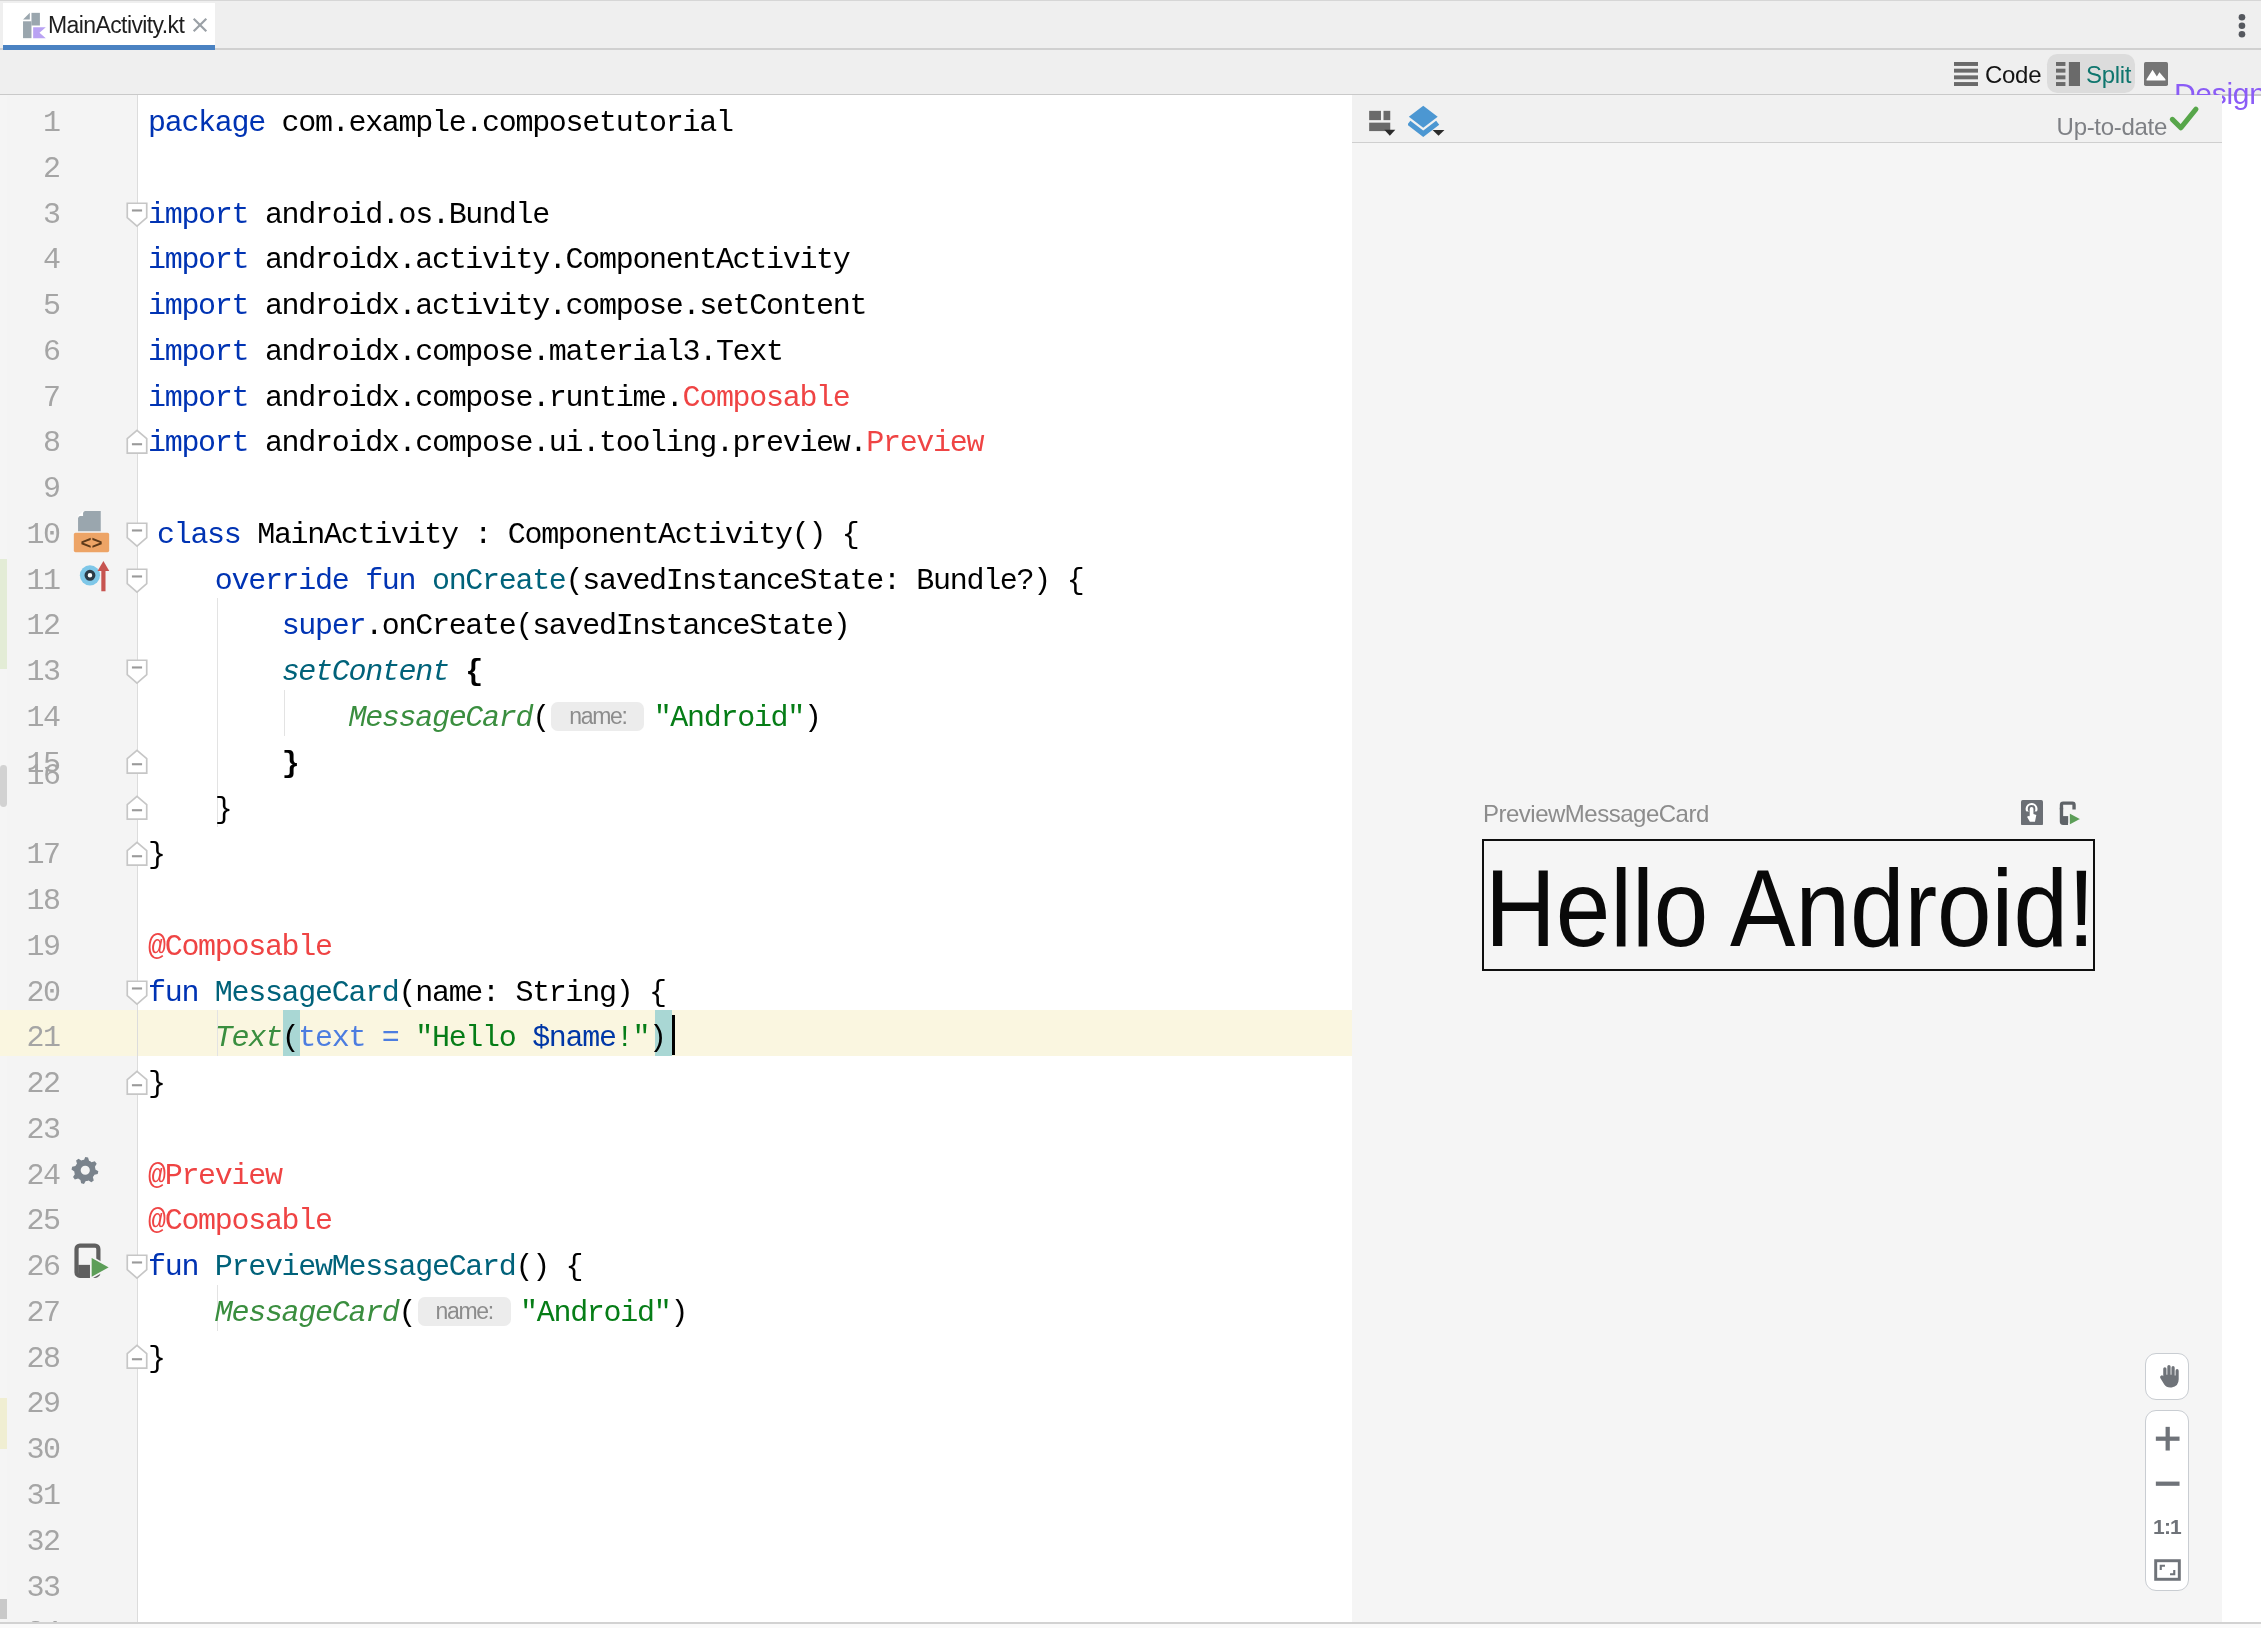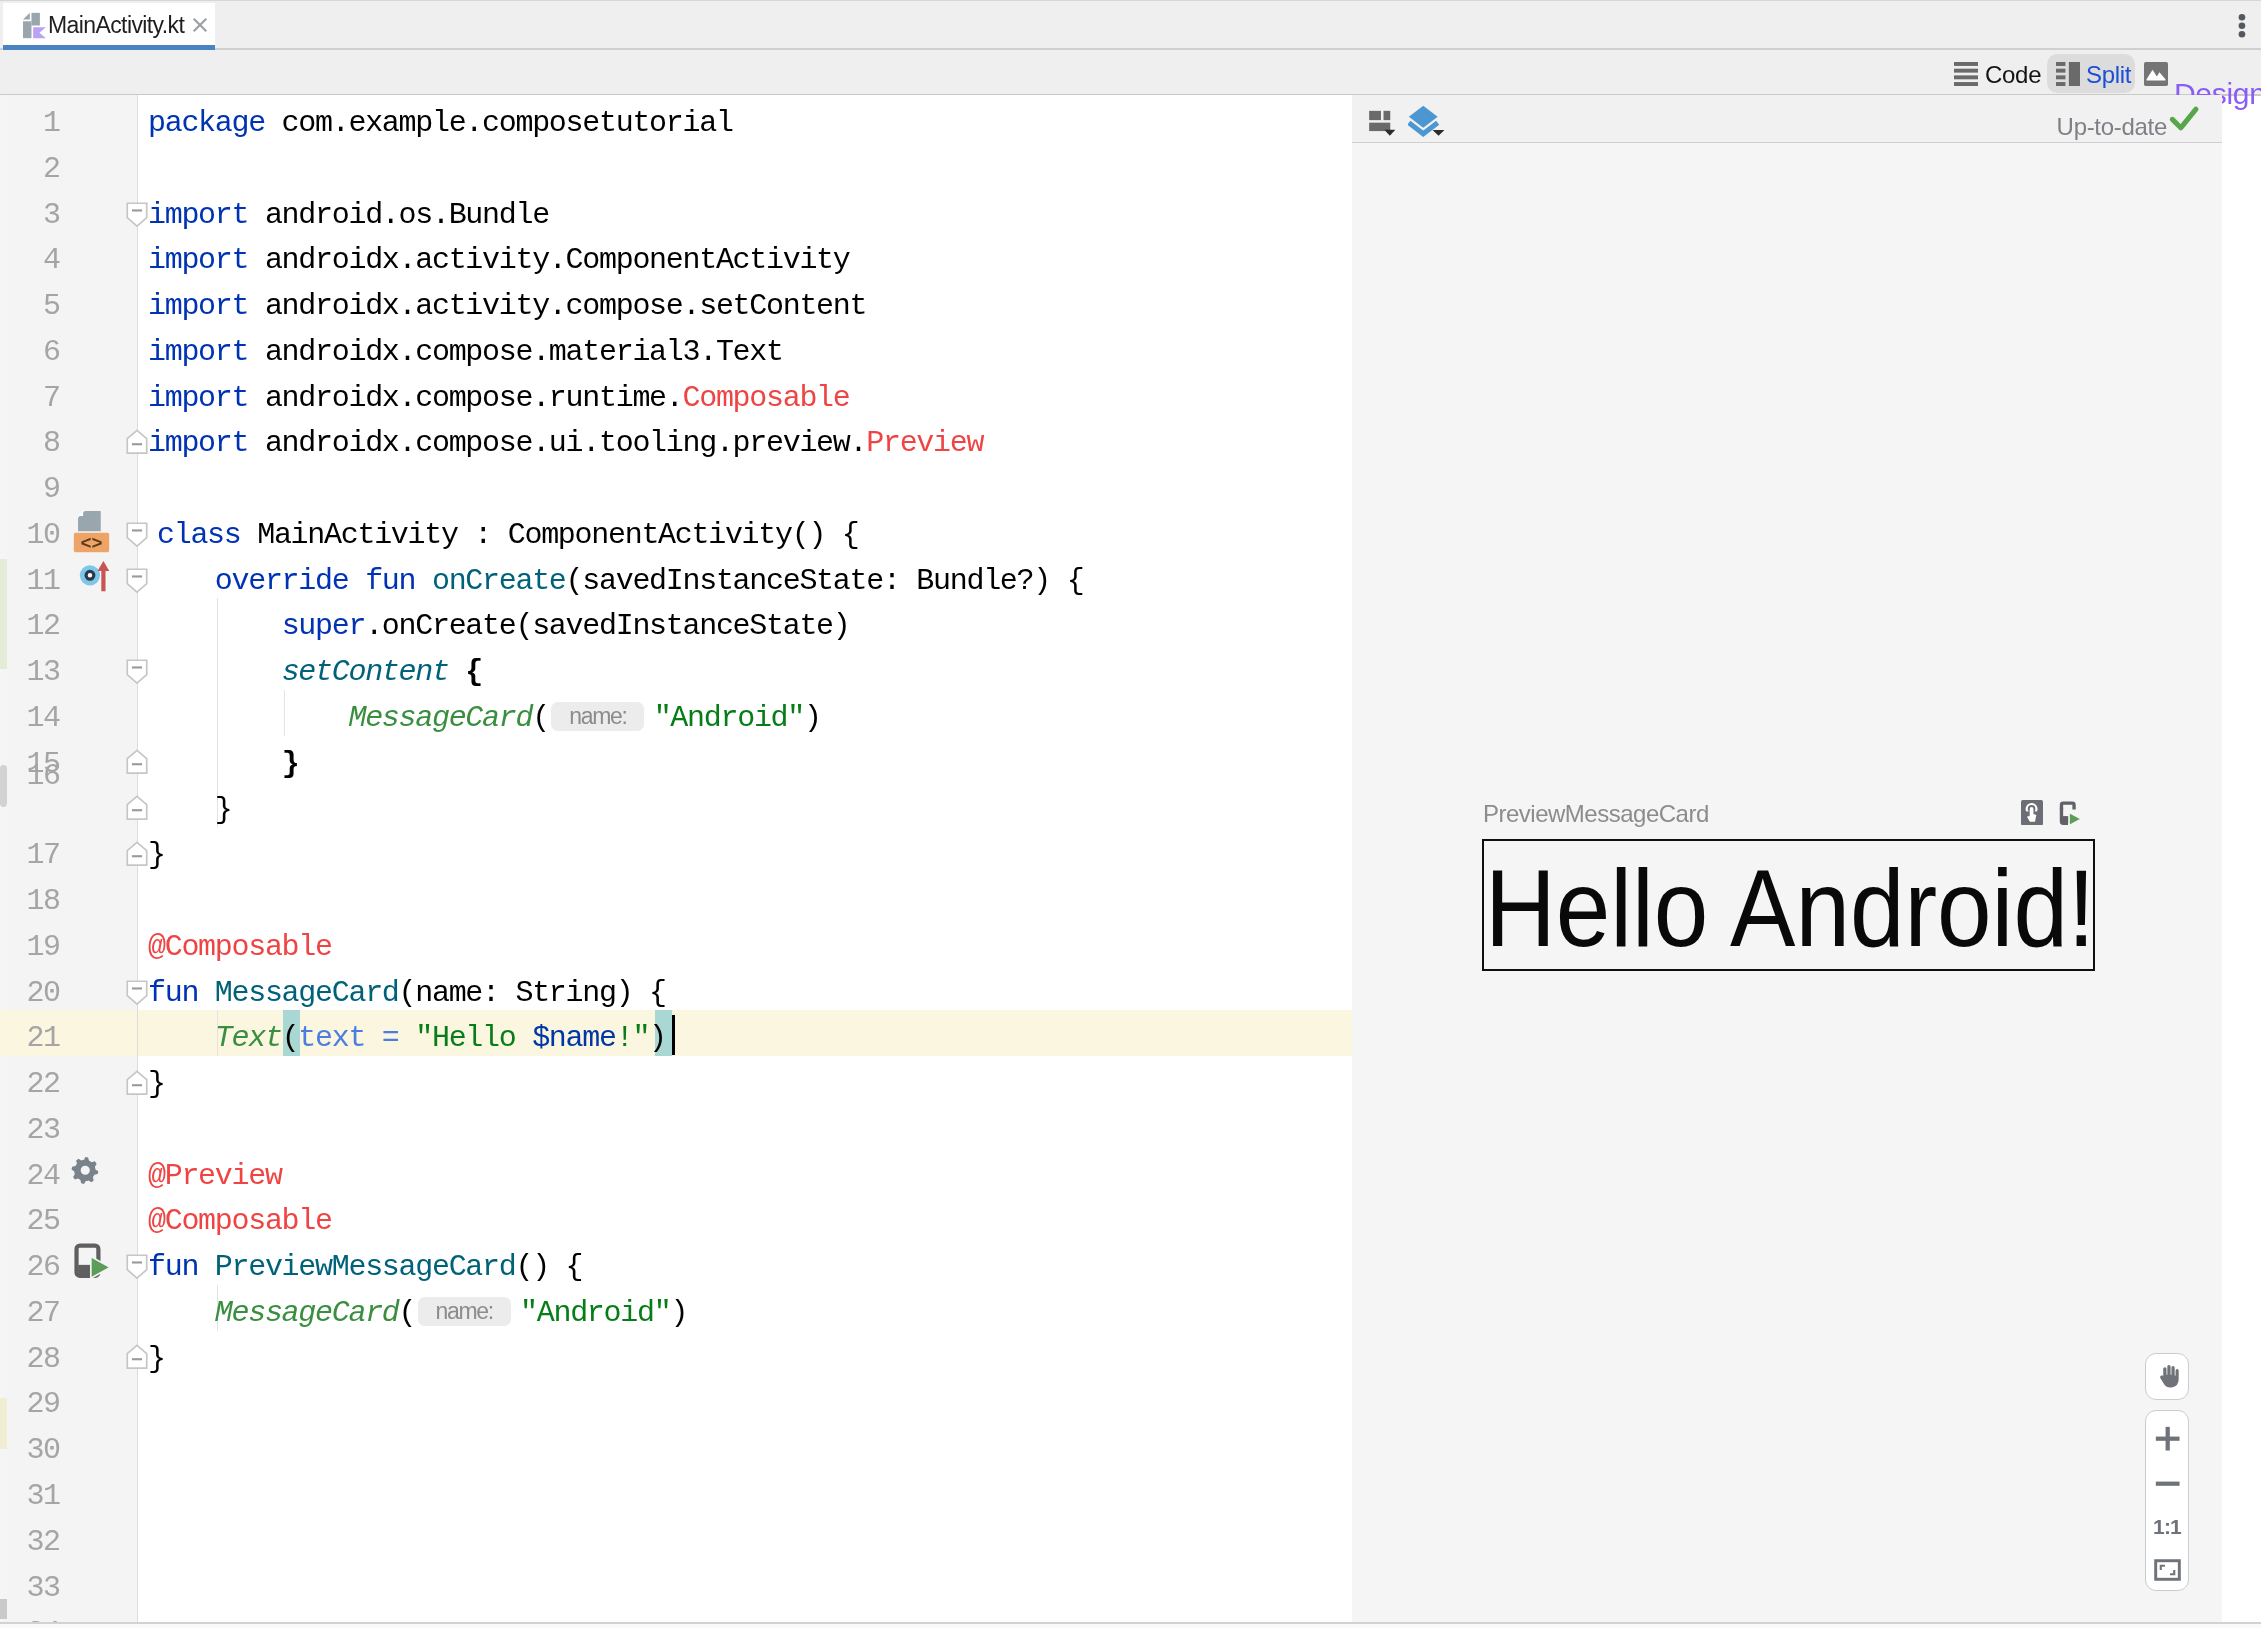--- a/index.html
+++ b/index.html
@@ -78,21 +78,21 @@
 <div class="abs" style="left:2047px;top:53px;width:88px;height:39px;background:#dcdcdc;border-radius:10.2px;"></div>
 <svg class="abs" style="left:2056px;top:61px;" width="24" height="24" viewBox="0 0 28 28">
       <g fill="#6a6a6a">
         <rect x="0" y="0" width="11" height="4.6"></rect>
         <rect x="0" y="7.8" width="11" height="4.6"></rect>
         <rect x="0" y="15.6" width="11" height="4.6"></rect>
         <rect x="0" y="23.4" width="11" height="4.6"></rect>
         <rect x="15" y="0" width="13" height="28"></rect>
       </g>
     </svg>
-<div class="abs" style="left:2086px;top:60px;font-size:24px;letter-spacing:-0.3px;color:#1d4ed8;">Split</div>
+<div class="abs" style="left:2086px;top:60px;font-size:24px;letter-spacing:-0.3px;color:#0f766e;">Split</div>
 <svg class="abs" style="left:2144px;top:61px;" width="24" height="24" viewBox="0 0 28 28">
 <rect x="0" y="0" width="28" height="28" rx="2" fill="#757575"></rect>
 <polygon points="3,20 10,9 15,17 18,12 25,20 25,21.5 3,21.5" fill="#ffffff"></polygon>
     </svg>
 <div class="abs" style="left:2174px;top:76px;font-size:30px;letter-spacing:-0.3px;color:#8b5cf6;">Design</div>
 </div>
 <div id="editor">
 <div id="lstrip">
       <div class="abs" style="left:0;top:464px;width:6.8px;height:110px;background:#e3ecd6;"></div>
       <div class="abs" style="left:0;top:670px;width:6.8px;height:42px;background:#d2d2d2;border-radius:3.4px;"></div>

